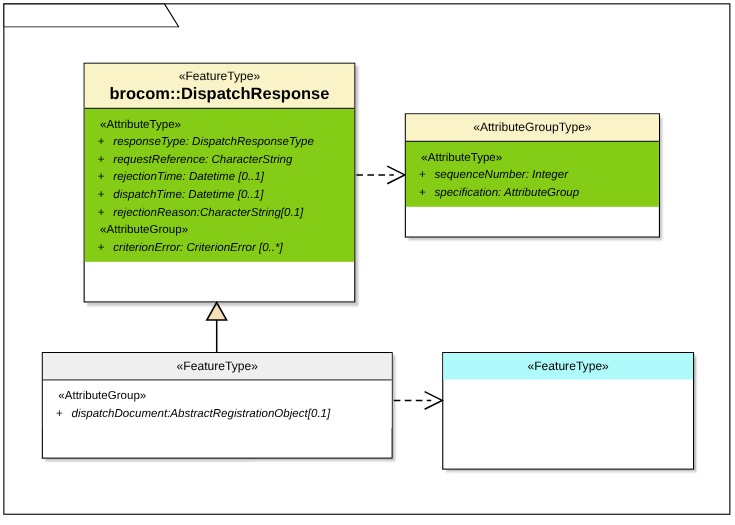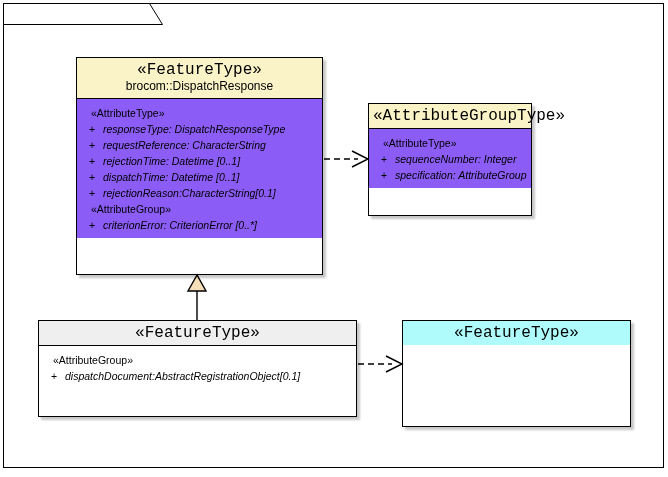--- a/index.html
+++ b/index.html
@@ -56,30 +56,29 @@
     box-shadow: 3px 3px 2px rgba(0,0,0,0.22);
   }
   .uml-header {
     box-sizing: border-box;
     text-align: center;
     padding: 5px 4px 4px 4px;
     border-bottom: 1.5px solid #000000;
   }
   .uml-header.no-rule { border-bottom: none; }
   .stereotype {
-    font-size: 16px;
+    font-size: 11px;
     line-height: 15px;
     color: #000000;
     white-space: nowrap;
-    font-family: Liberation Mono, monospace;
   }
   .classname {
-    font-size: 12px;
+    font-size: 15px;
     line-height: 16px;
-    font-weight: normal;
+    font-weight: bold;
     color: #000000;
     white-space: nowrap;
   }
   .classname.abstract {
     font-style: italic;
   }
   .uml-body {
     box-sizing: border-box;
     padding: 6px 4px 5px 4px;
   }
@@ -100,31 +99,31 @@
   .attr-vis {
     width: 22px;
     flex: 0 0 22px;
     text-align: center;
     color: #000000;
   }
   .attr-text { flex: 1 1 auto; font-style: italic; }
 
   
   .c-yellow .uml-header { background: #FAF3C8; }
-  .c-yellow .uml-body   { background: #8b5cf6; }
+  .c-yellow .uml-body   { background: #84cc16; }
   .c-gray   .uml-header { background: #EFEFEF; }
   .c-gray   .uml-body   { background: #FFFFFF; }
   .c-cyan   .uml-header { background: #AFFBFB; }
 
   
   #box-dispatch-response {
     left: 76px; top: 57px; width: 247px; height: 218px;
   }
   #box-criterion-error {
-    left: 368px; top: 103px; width: 164px; height: 113px;
+    left: 368px; top: 103px; width: 232px; height: 113px;
   }
   #box-dispatch-data-response {
     left: 38px; top: 320px; width: 319px; height: 97px;
   }
   #box-abstract-registration-object {
     left: 402px; top: 320px; width: 229px; height: 107px;
   }
 
   
   #connectors {

